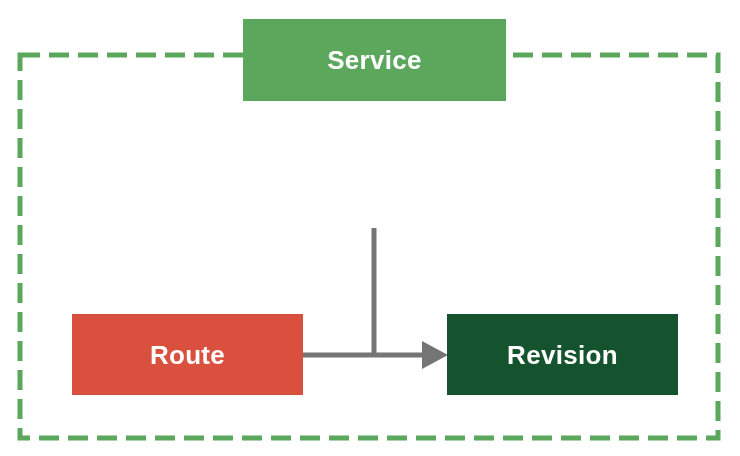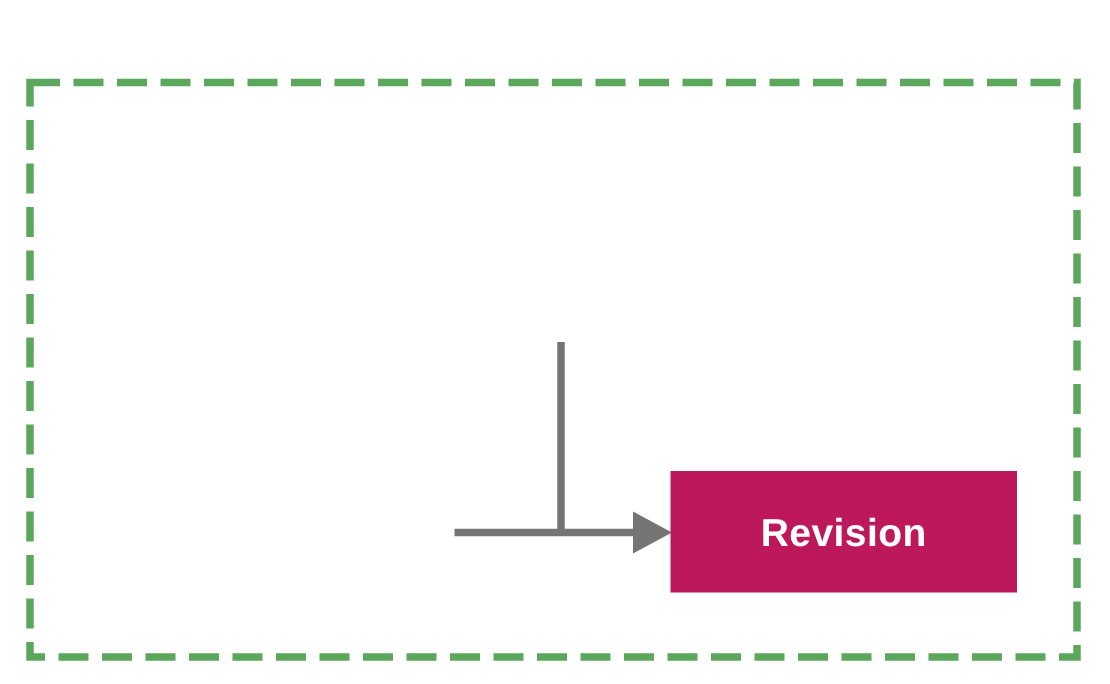--- a/index.html
+++ b/index.html
@@ -75,20 +75,26 @@
   <svg class="svg-layer" viewBox="0 0 740 456" xmlns="http://www.w3.org/2000/svg">
 
     <rect x="20" y="55" width="698" height="383" fill="none" stroke="#5BA75C" stroke-width="5" stroke-dasharray="20 9" stroke-linecap="butt"></rect>
 
     <line x1="374" y1="228" x2="374" y2="355" stroke="#757575" stroke-width="5" stroke-linecap="butt"></line>
 
     <line x1="303" y1="355" x2="424" y2="355" stroke="#757575" stroke-width="5" stroke-linecap="butt"></line>
     <polygon points="422,341 448,355 422,369" fill="#757575"></polygon>
   </svg>
 
+  <div class="node-box" id="node-service" style="background:#5BA75C">
+    <span class="node-label">Service</span>
+  </div>
 
 
+  <div class="node-box" id="node-route" style="background:#D9503F">
+    <span class="node-label">Route</span>
+  </div>
 
-  <div class="node-box" id="node-revision" style="background:#be185d">
+  <div class="node-box" id="node-revision" style="background:#14532d">
     <span class="node-label">Revision</span>
   </div>
 
 </div>
 
 </body></html>

